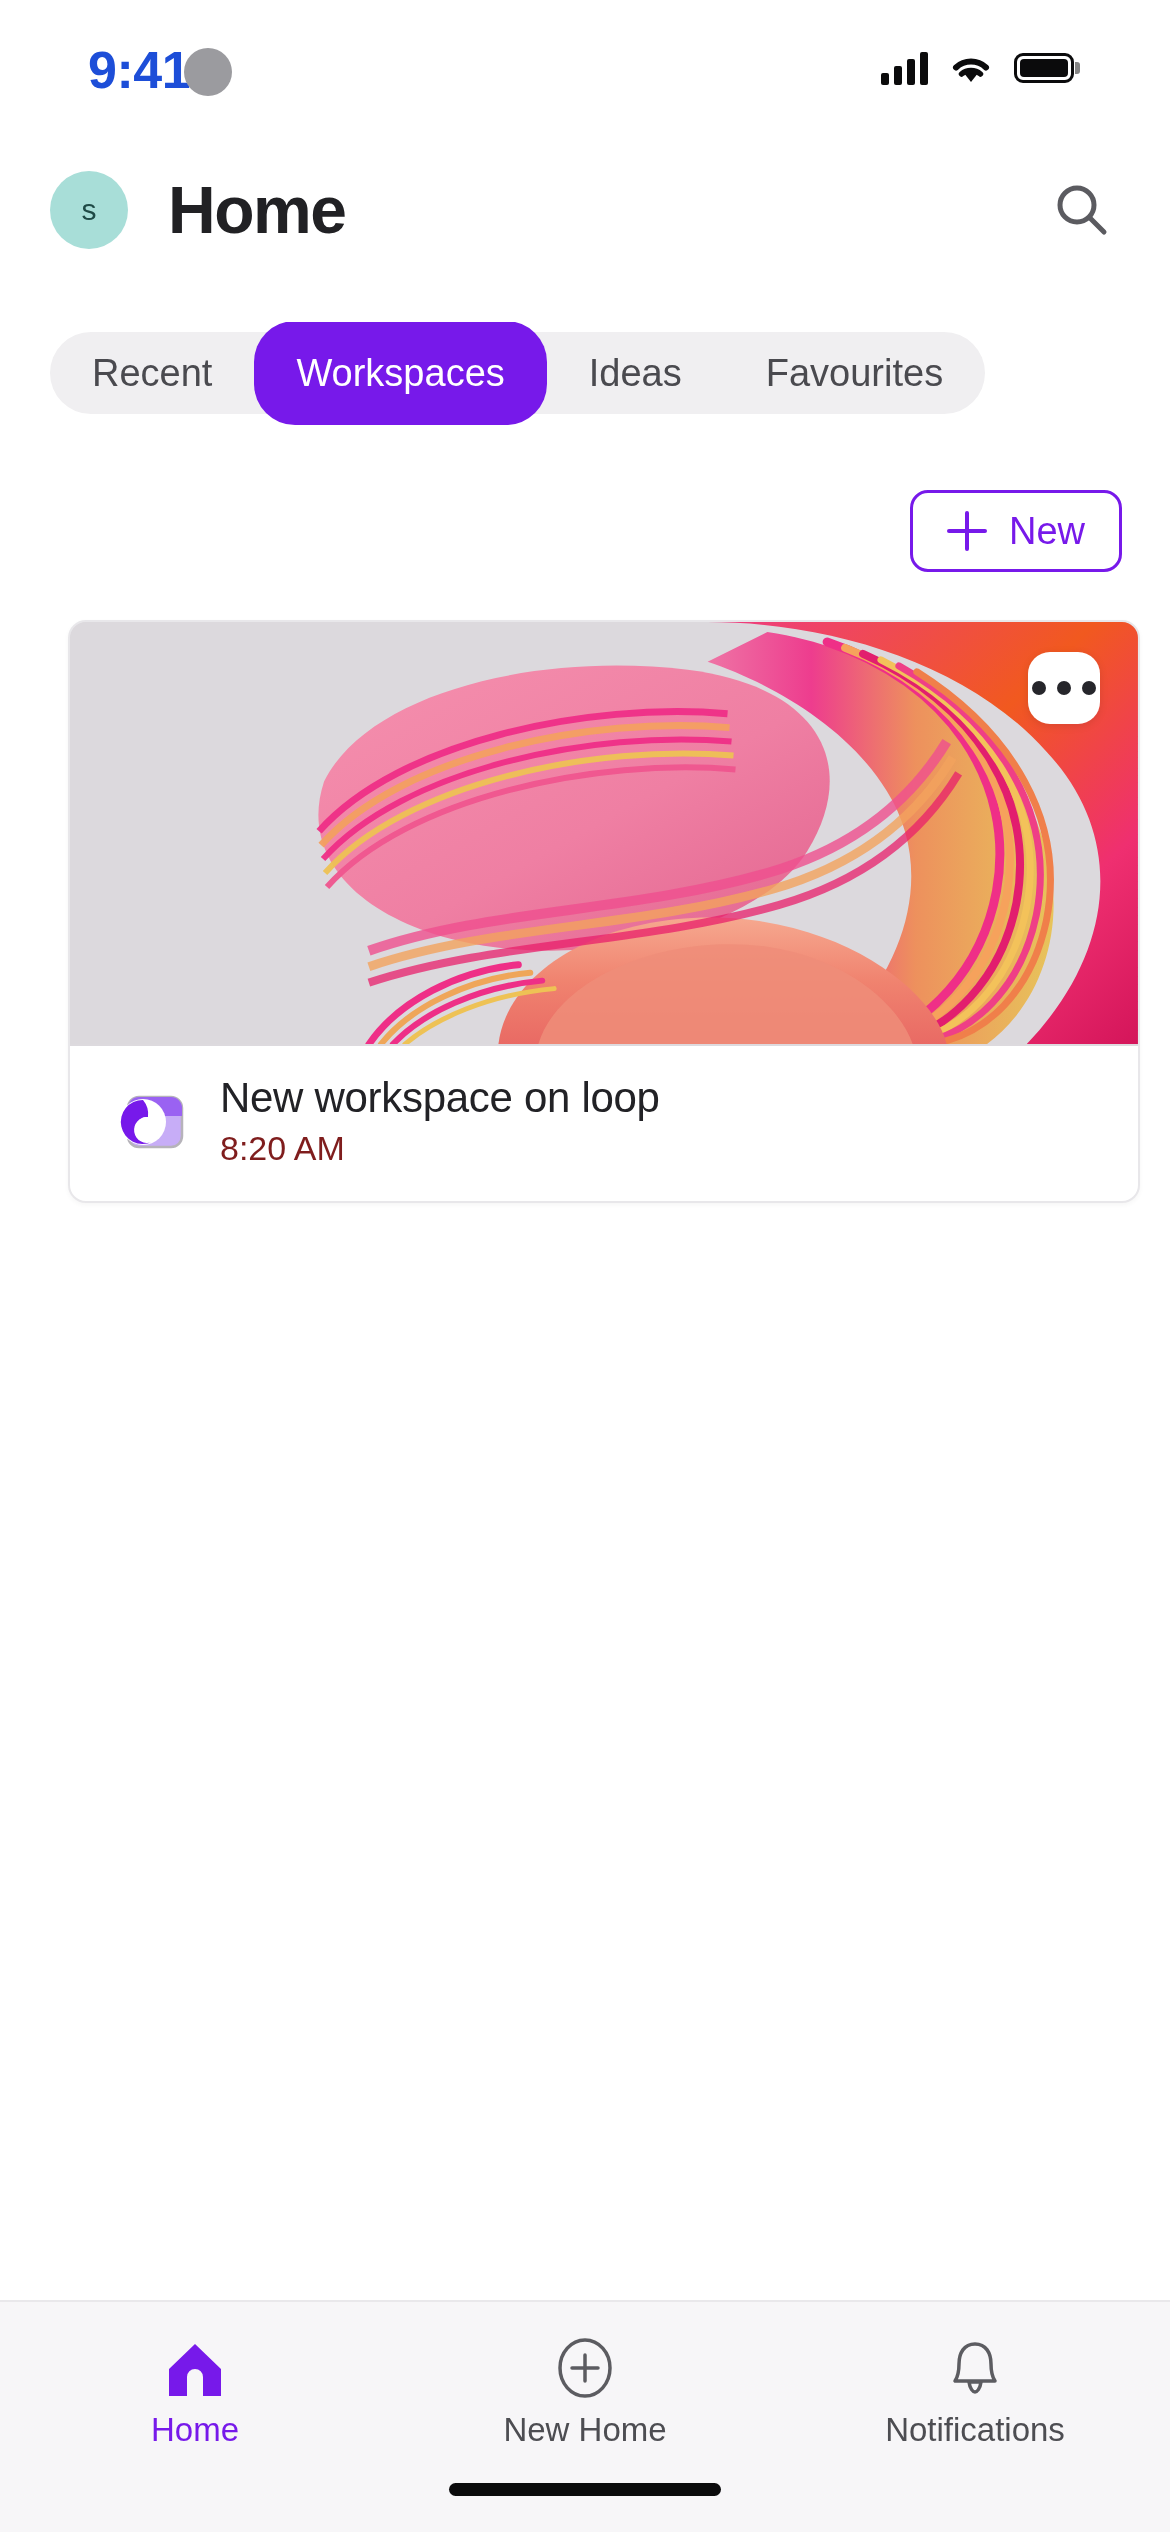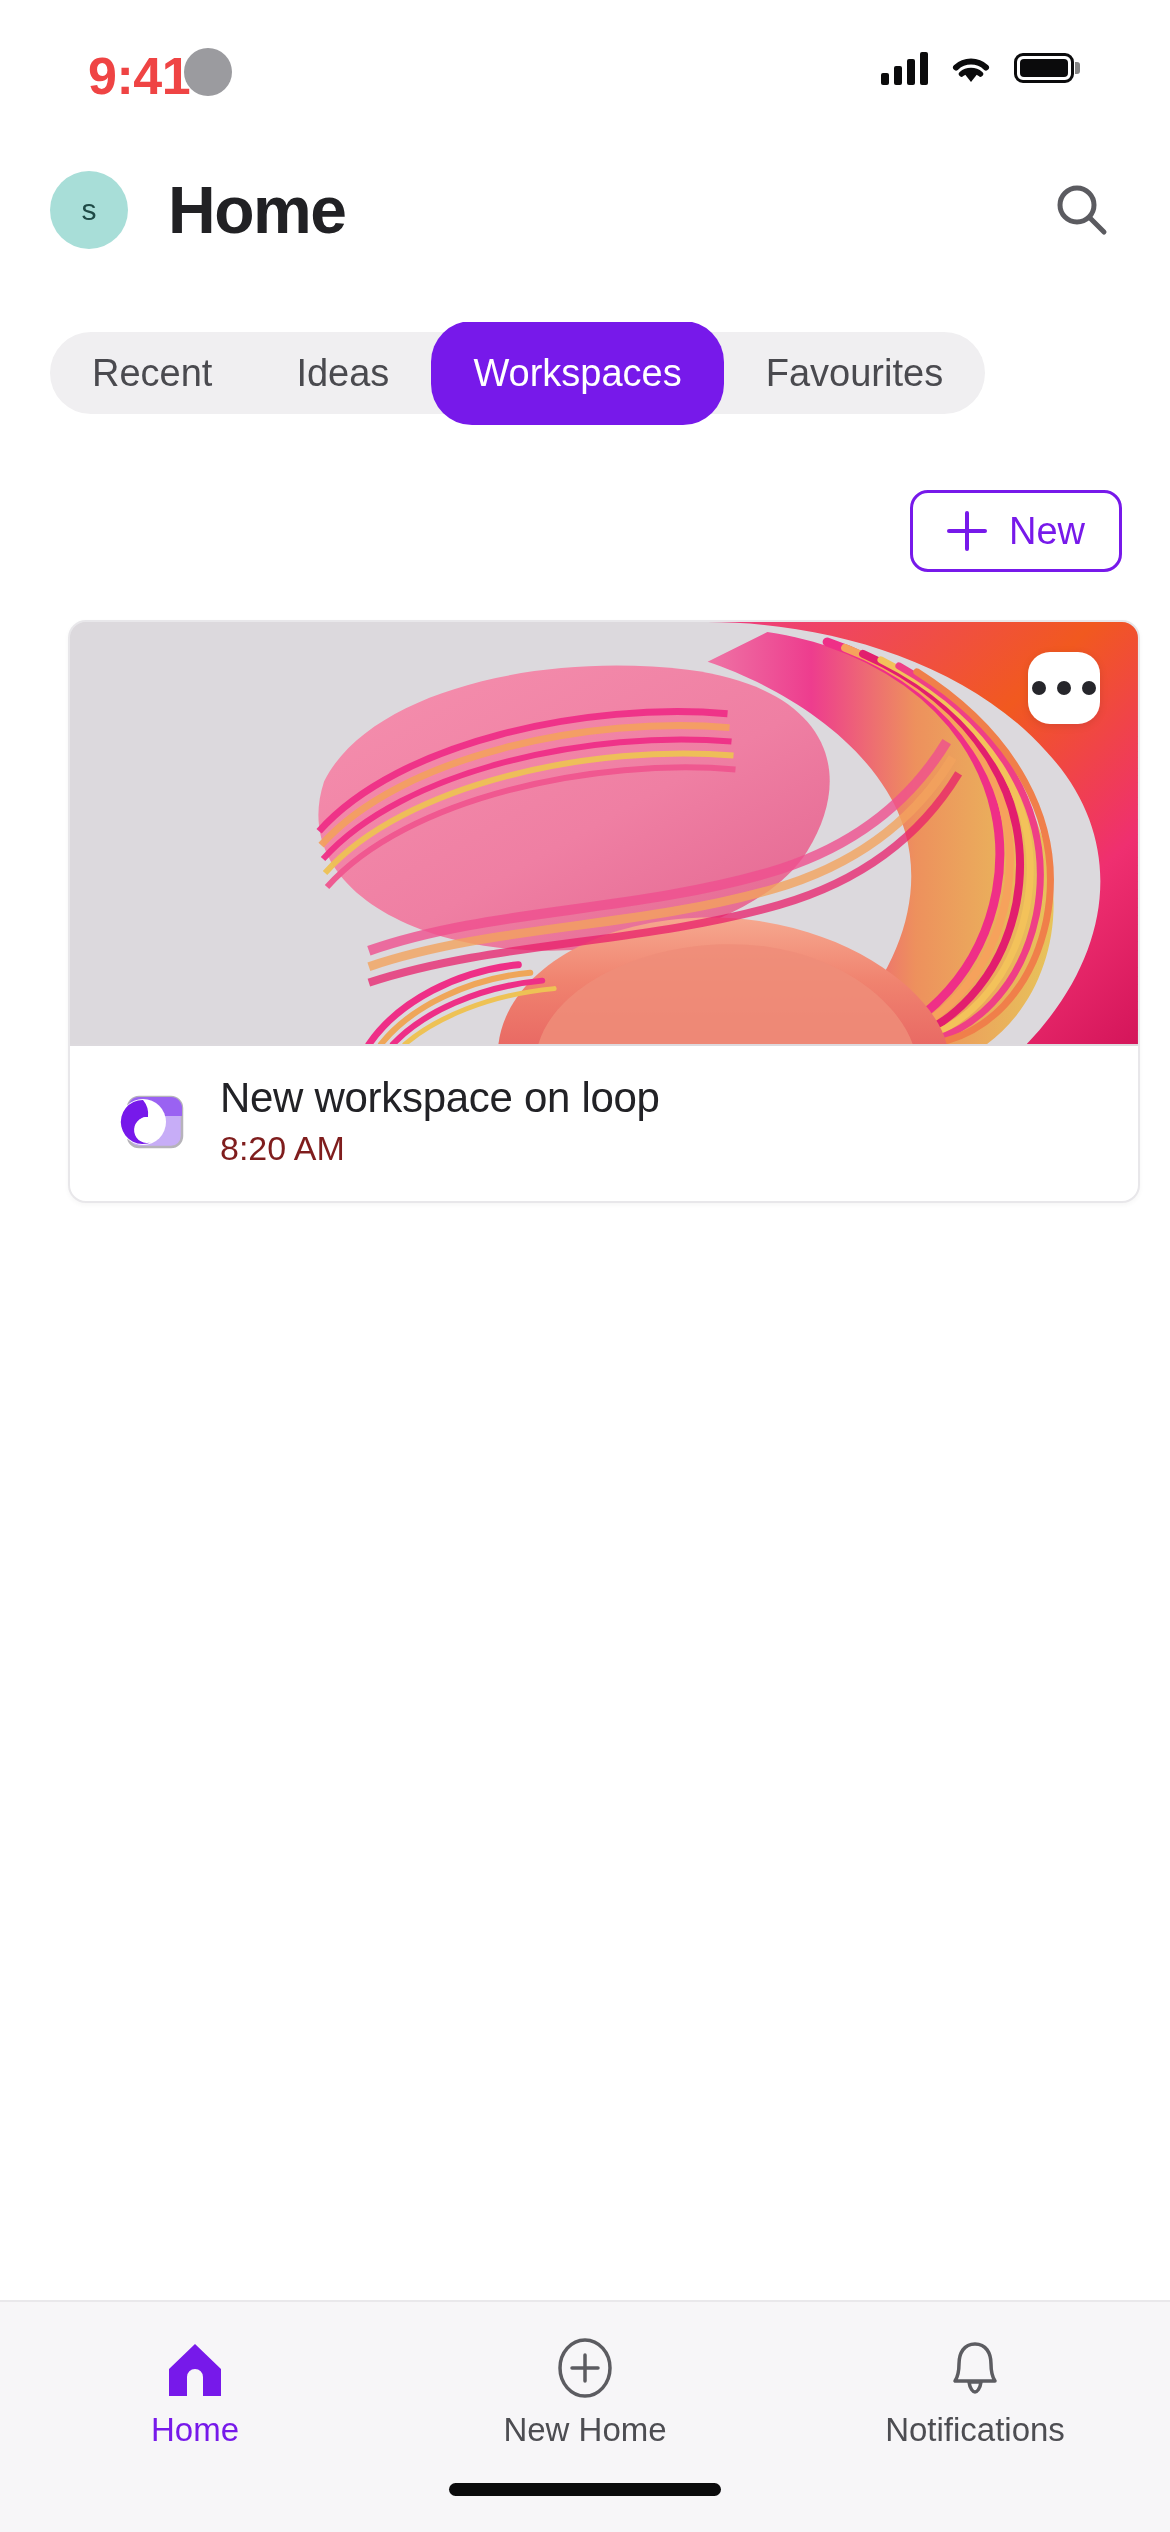--- a/index.html
+++ b/index.html
@@ -12,23 +12,23 @@
   }
   .phone { position:relative; width:1170px; height:2532px; background:#ffffff; }
 
   
   .statusbar {
     position:absolute; top:0; left:0; width:1170px; height:128px;
     display:flex; align-items:center; justify-content:space-between;
     padding:0 96px 0 88px;
   }
   .sb-time {
-    font-size:52px; font-weight:700; color:#ef4444;
+    font-size:52px; font-weight:700; color:#1d4ed8;
     letter-spacing:-0.5px; line-height:1;
-    position:relative; top:12px;
+    position:relative; top:6px;
   }
   .sb-left { display:flex; align-items:center; }
   .sb-dot {
     width:48px; height:48px; border-radius:50%;
     background:#9b9b9f; margin-left:-6px; position:relative; top:8px;
   }
   .sb-right { display:flex; align-items:center; gap:22px; position:relative; top:4px; }
   .bars { display:flex; align-items:flex-end; gap:5px; height:34px; }
   .bars i { width:8px; background:#0b0b0c; border-radius:2px; display:block; }
   .bars i:nth-child(1){ height:12px; }
@@ -184,22 +184,22 @@
       <svg width="62" height="62" viewBox="0 0 62 62">
         <circle cx="26" cy="26" r="17" stroke="#5b5b60" stroke-width="5" fill="none"></circle>
         <line x1="38.5" y1="38.5" x2="53" y2="53" stroke="#5b5b60" stroke-width="5" stroke-linecap="round"></line>
       </svg>
     </div>
   </div>
 
   <div class="tabs-wrap">
     <div class="tabs">
       <div class="tab">Recent</div>
+      <div class="tab active">Workspaces</div>
       <div class="tab">Ideas</div>
-      <div class="tab active">Workspaces</div>
       <div class="tab">Favourites</div>
     </div>
     <div class="tabs-fade"></div>
   </div>
 
   <div class="actionrow">
     <div class="new-btn">
       <span class="plus"></span>
       <span>New</span>
     </div>

